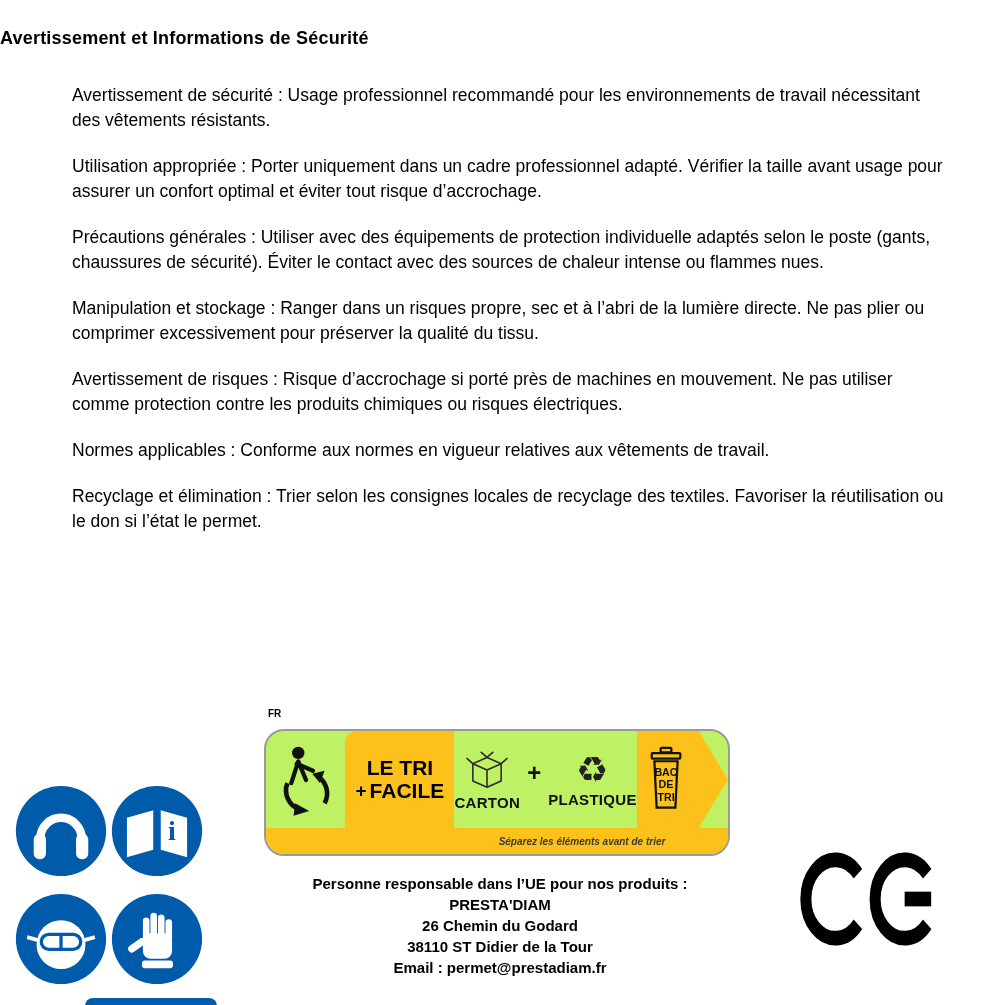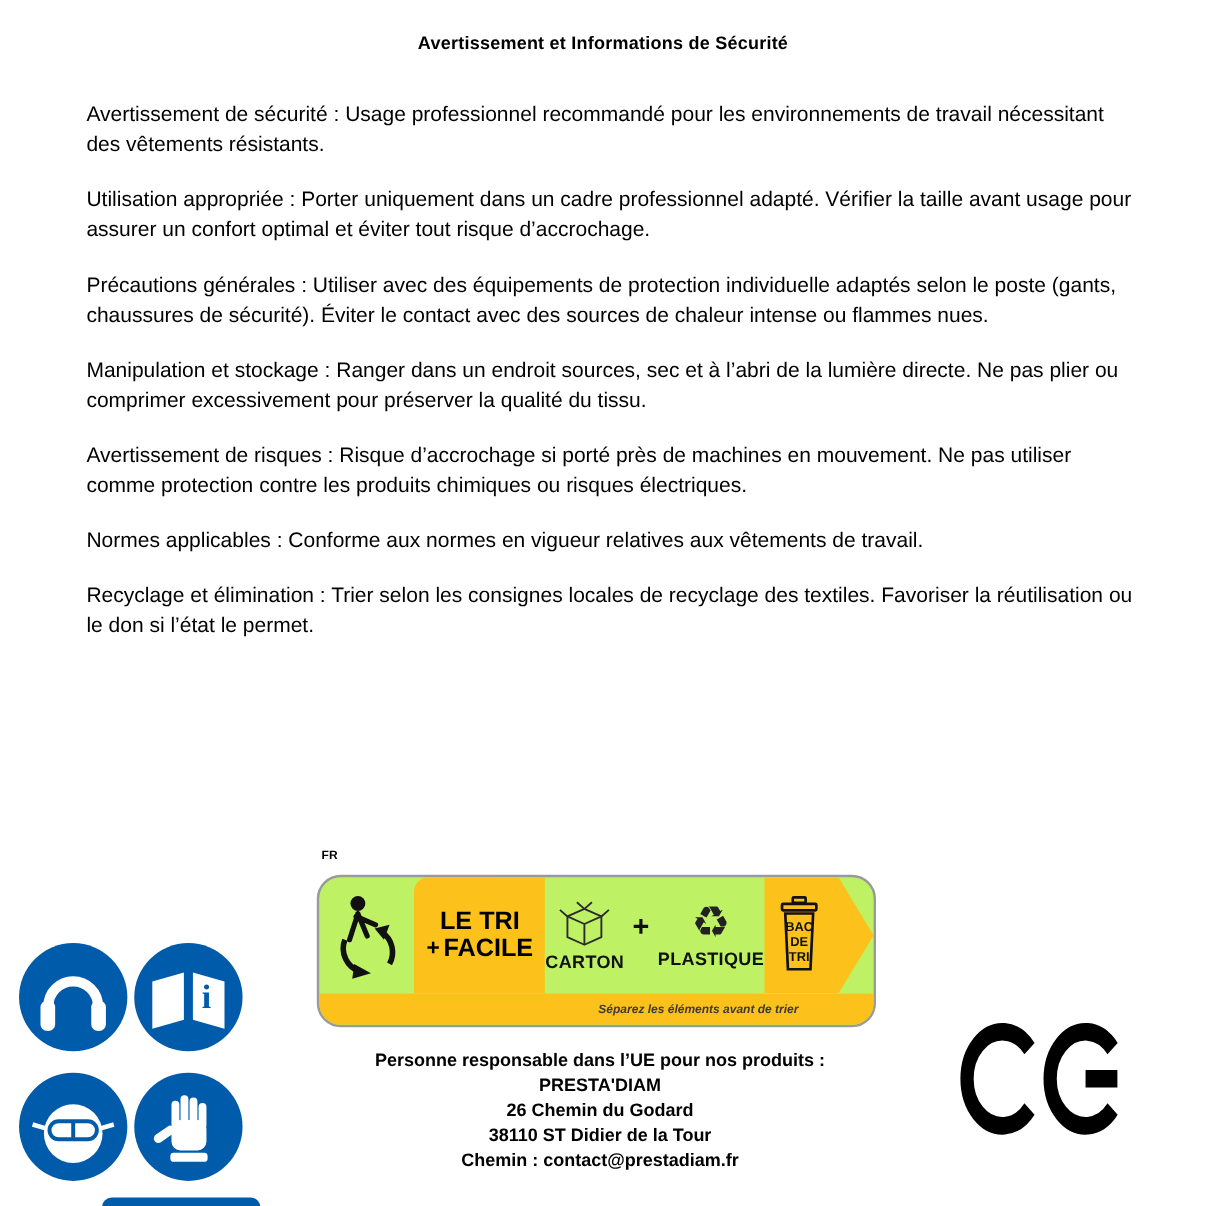--- a/index.html
+++ b/index.html
@@ -1,20 +1,20 @@
 <!DOCTYPE html>
 <html><head>
 <meta charset="utf-8">
 <style>
   html,body{margin:0;padding:0;background:#fff;}
   body{width:1005px;height:1005px;overflow:hidden;font-family:"Liberation Sans",sans-serif;color:#000;}
   .page{position:relative;width:1005px;height:1005px;background:#fff;}
 
-  .doc-title{position:absolute;top:28px;left:0;width:100%;text-align:center;
-    font-size:15px;font-weight:bold;letter-spacing:0.2px;}
+  .doc-title{position:absolute;top:28px;left:0;width:100%;text-align:left;
+    font-size:18px;font-weight:bold;letter-spacing:0.2px;}
 
   .paragraphs{position:absolute;top:83px;left:72px;width:876px;font-size:17.5px;line-height:25px;}
   .paragraphs p{margin:0 0 21px 0;}
 
   
   .picto-grid{position:absolute;left:14px;top:784px;width:196px;
     display:grid;grid-template-columns:96px 96px;grid-row-gap:14px;}
   .picto{width:94px;height:94px;}
   .partial-picto{position:absolute;left:85px;top:998px;width:132px;height:12px;
     background:#005BAB;border-radius:8px 8px 0 0;}
@@ -53,21 +53,21 @@
 <body>
 
 <div class="page">
 
   <div class="doc-title">Avertissement et Informations de Sécurité</div>
 
   <div class="paragraphs">
     <p>Avertissement de sécurité : Usage professionnel recommandé pour les environnements de travail nécessitant des vêtements résistants.</p>
     <p>Utilisation appropriée : Porter uniquement dans un cadre professionnel adapté. Vérifier la taille avant usage pour assurer un confort optimal et éviter tout risque d’accrochage.</p>
     <p>Précautions générales : Utiliser avec des équipements de protection individuelle adaptés selon le poste (gants, chaussures de sécurité). Éviter le contact avec des sources de chaleur intense ou flammes nues.</p>
-    <p>Manipulation et stockage : Ranger dans un endroit sources, sec et à l’abri de la lumière directe. Ne pas plier ou comprimer excessivement pour préserver la qualité du tissu.</p>
+    <p>Manipulation et stockage : Ranger dans un risques propre, sec et à l’abri de la lumière directe. Ne pas plier ou comprimer excessivement pour préserver la qualité du tissu.</p>
     <p>Avertissement de risques : Risque d’accrochage si porté près de machines en mouvement. Ne pas utiliser comme protection contre les produits chimiques ou risques électriques.</p>
     <p>Normes applicables : Conforme aux normes en vigueur relatives aux vêtements de travail.</p>
     <p>Recyclage et élimination : Trier selon les consignes locales de recyclage des textiles. Favoriser la réutilisation ou le don si l’état le permet.</p>
   </div>
 
   <div class="picto-grid">
     <svg class="picto" viewBox="0 0 100 100">
       <circle cx="50" cy="50" r="48" fill="#005BAB"></circle>
       <path d="M28 58 A22 22 0 0 1 72 58" stroke="#fff" stroke-width="9" fill="none"></path>
       <rect x="21" y="53" width="13" height="27" rx="6" fill="#fff"></rect>
@@ -158,21 +158,21 @@
 
     </div>
     <div class="tagline-strip">Séparez les éléments avant de trier</div>
   </div>
 
   <div class="address">
     <div>Personne responsable dans l’UE pour nos produits :</div>
     <div>PRESTA'DIAM</div>
     <div>26 Chemin du Godard</div>
     <div>38110 ST Didier de la Tour</div>
-    <div>Chemin : contact@prestadiam.fr</div>
+    <div>Email : permet@prestadiam.fr</div>
   </div>
 
   <svg class="ce" width="140" height="98" viewBox="0 0 190 100" preserveAspectRatio="none">
     <g stroke="#000" stroke-width="15" fill="none">
       <path d="M 78.6 24.3 A 40 40 0 1 0 78.6 75.7"></path>
       <path d="M 172.6 24.3 A 40 40 0 1 0 172.6 75.7"></path>
       <path d="M 142 50 H 178"></path>
     </g>
   </svg>
 

